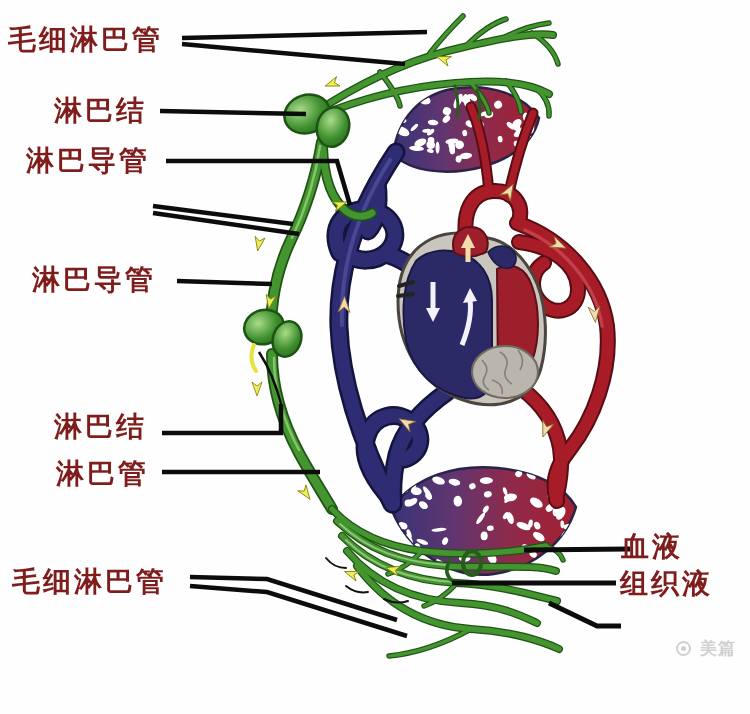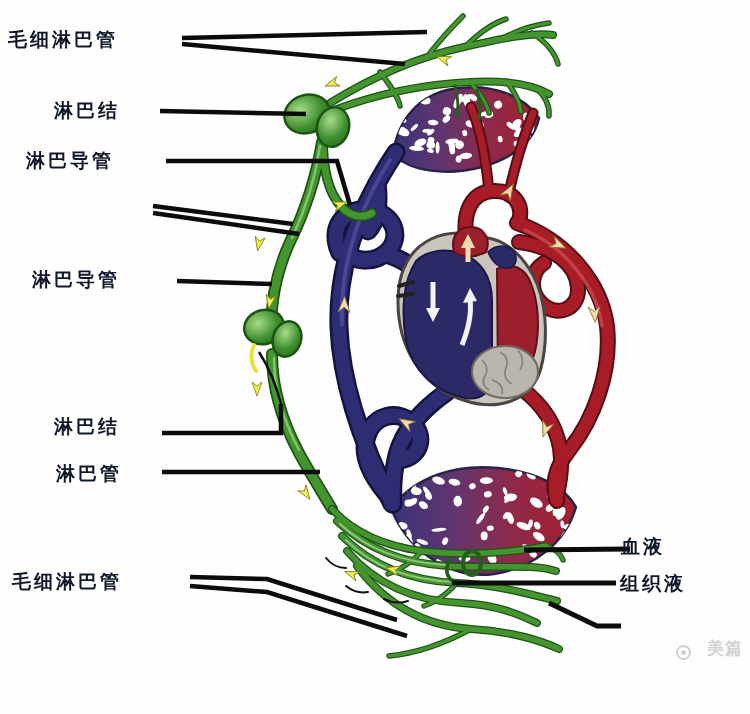--- a/index.html
+++ b/index.html
@@ -1,22 +1,22 @@
 <!DOCTYPE html>
 <html><head>
 <meta charset="utf-8">
 <style>
   html,body{margin:0;padding:0;background:#ffffff;}
   #stage{position:relative;width:750px;height:714px;background:#fefefe;overflow:hidden;
          font-family:"Liberation Serif",serif;}
   #art{position:absolute;left:0;top:0;}
-  .lbl{position:absolute;font-weight:700;font-size:19px;line-height:34px;color:#0f172a;
+  .lbl{position:absolute;font-weight:700;font-size:28px;line-height:34px;color:#7f1d1d;
        letter-spacing:3px;white-space:nowrap;font-family:"Liberation Serif",serif;}
   .wm{position:absolute;left:676px;top:637px;color:#c9c9c9;font-size:17px;font-weight:700;
-      letter-spacing:1px;display:flex;align-items:flex-end;gap:16px;opacity:.85;}
+      letter-spacing:1px;display:flex;align-items:center;gap:9px;opacity:.85;}
   .wm .ring{display:inline-block;width:15px;height:15px;border:2px solid #c9c9c9;border-radius:50%;
       box-sizing:border-box;position:relative;}
   .wm .ring::after{content:"";position:absolute;left:3px;top:3px;width:5px;height:5px;border-radius:50%;background:#c9c9c9;}
 </style>
 </head>
 <body>
 
 <div id="stage">
 
   <svg id="art" width="750" height="714" viewBox="0 0 750 714">

